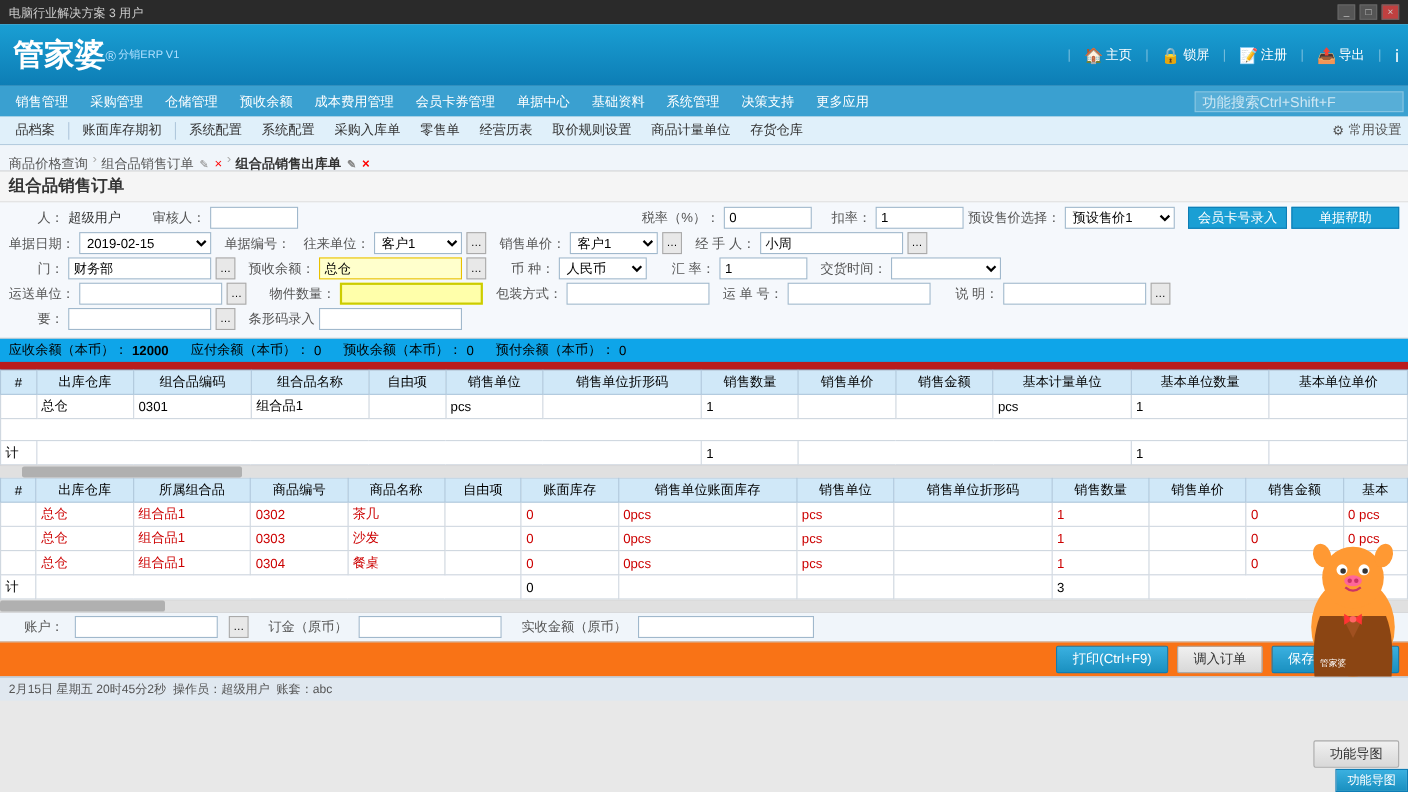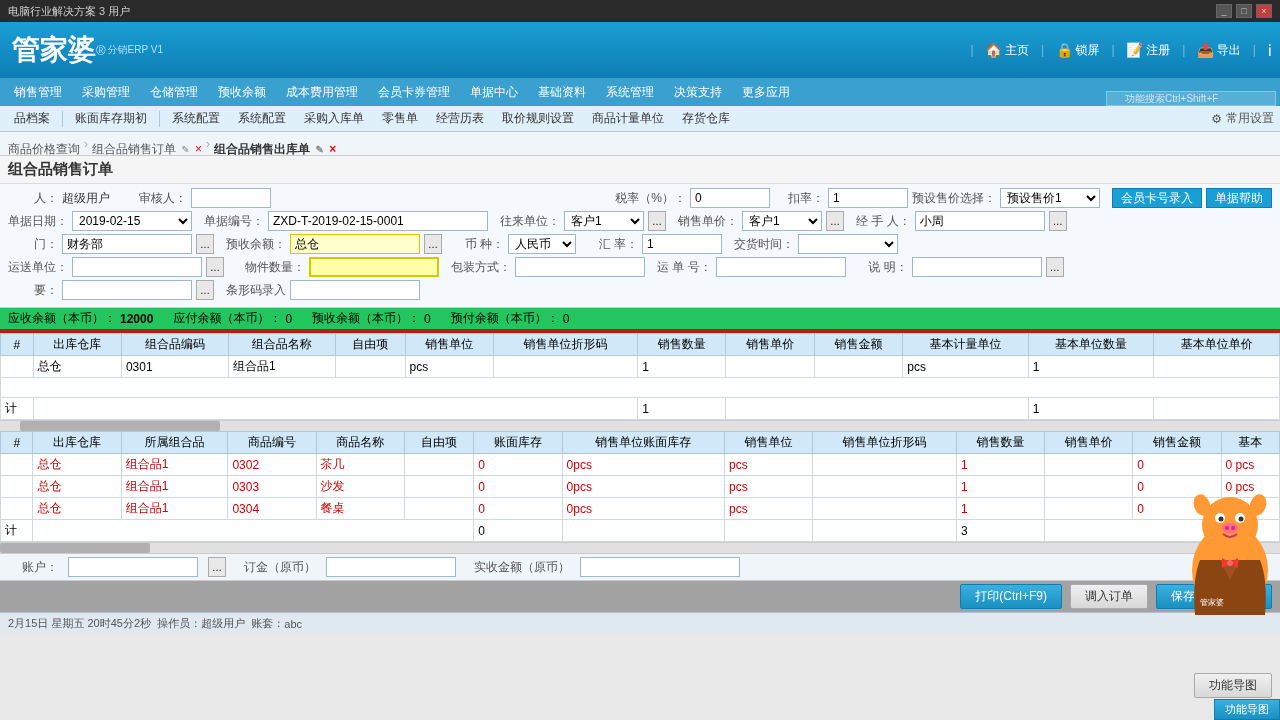--- a/index.html
+++ b/index.html
@@ -11,23 +11,23 @@
     .title-btn { width: 16px; height: 14px; border: 1px solid #666; background: #555; cursor: pointer; font-size: 9px; display: flex; align-items: center; justify-content: center; color: #ccc; }
 
     
     .app-header { background: linear-gradient(to bottom, #1a9fd4, #0d7db5); height: 56px; display: flex; align-items: center; padding: 0 12px; position: relative; }
     .app-logo { color: white; font-size: 28px; font-weight: bold; font-family: 'STKaiti', 'KaiTi', serif; }
     .app-subtitle { color: #b0e0ff; font-size: 10px; margin-left: 4px; }
     .header-right { position: absolute; right: 8px; top: 0; height: 56px; display: flex; align-items: center; gap: 12px; color: white; font-size: 12px; }
     .header-btn { color: white; cursor: pointer; display: flex; align-items: center; gap: 2px; }
 
     
-    .nav-bar { background: #3aa0d0; height: 28px; display: flex; align-items: flex-end; padding: 0 4px; }
+    .nav-bar { background: #3aa0d0; height: 28px; display: flex; align-items: center; padding: 0 4px; }
     .nav-item { color: white; padding: 2px 10px; cursor: pointer; font-size: 12px; height: 28px; display: flex; align-items: center; }
-    .nav-search { margin-left: auto; background: rgba(255,255,255,0.15); border: 1px solid rgba(255,255,255,0.3); color: white; padding: 1px 18px; font-size: 10px; }
+    .nav-search { margin-left: auto; background: rgba(255,255,255,0.15); border: 1px solid rgba(255,255,255,0.3); color: white; padding: 1px 6px; font-size: 13px; }
     .nav-search::placeholder { color: rgba(255,255,255,0.7); }
 
     
     .toolbar { background: #e0f0fa; height: 26px; display: flex; align-items: center; padding: 0 6px; border-bottom: 1px solid #b0c8dc; gap: 2px; }
     .toolbar-item { color: #333; padding: 2px 8px; cursor: pointer; font-size: 12px; border-radius: 2px; }
     .toolbar-sep { width: 1px; height: 16px; background: #b0c8dc; margin: 0 2px; }
     .toolbar-settings { margin-left: auto; display: flex; align-items: center; gap: 4px; color: #555; cursor: pointer; }
 
     
     .breadcrumb { background: #f0f5fa; height: 24px; display: flex; align-items: center; padding: 0 8px; border-bottom: 1px solid #ccc; gap: 4px; font-size: 12px; color: #555; }
@@ -46,36 +46,36 @@
     .form-input-sm { width: 80px; }
     .form-input-md { width: 130px; }
     .form-input-xl { width: 220px; }
     .form-input-highlight { background: #ffffcc; border: 1px solid #e8c000; }
     .form-btn { background: linear-gradient(to bottom, #f5f5f5, #e0e0e0); border: 1px solid #aaa; padding: 1px 4px; cursor: pointer; font-size: 12px; height: 20px; }
     .form-btn-blue { background: #1a9fd4; color: white; border: 1px solid #0d7db5; }
     .form-select { border: 1px solid #a0b8cc; padding: 1px 2px; background: white; font-size: 12px; height: 20px; }
     .ellipsis-btn { border: 1px solid #aaa; background: #e8e8e8; padding: 0 3px; cursor: pointer; font-size: 10px; height: 20px; }
     
     
-    .summary-row { background: #22c55e; padding: 2px 8px; display: flex; align-items: center; gap: 20px; border-bottom: 4px solid #b91c1c; font-size: 12px; }
+    .summary-row { background: #0ea5e9; padding: 2px 8px; display: flex; align-items: center; gap: 20px; border-bottom: 7px solid #b91c1c; font-size: 12px; }
     .summary-item { display: flex; align-items: center; gap: 4px; }
 
     
     .table-container { overflow-x: auto; }
     table { border-collapse: collapse; width: 100%; font-size: 12px; }
     table th { background: #d0e8f8; border: 1px solid #b0c8dc; padding: 2px 4px; white-space: nowrap; font-weight: normal; text-align: center; }
     table td { border: 1px solid #d0d8e0; padding: 2px 4px; white-space: nowrap; background: white; }
     
     
     .h-scroll { height: 10px; background: #e0e0e0; position: relative; margin: 0; }
     .h-scroll-thumb { height: 10px; background: #b0b0b0; width: 200px; position: absolute; left: 20px; border-radius: 2px; }
 
     
     .bottom-form { background: #f0f5fa; padding: 3px 8px; display: flex; align-items: center; gap: 10px; border-top: 1px solid #ccc; }
-    .bottom-actions { background: #a3a3a3; padding: 3px 8px; display: flex; align-items: center; justify-content: flex-end; gap: 8px; border-top: 1px solid #ccc; }
+    .bottom-actions { background: #f97316; padding: 3px 8px; display: flex; align-items: center; justify-content: flex-end; gap: 8px; border-top: 1px solid #ccc; }
     .action-btn { background: linear-gradient(to bottom, #3ab0e0, #1a90c0); color: white; border: 1px solid #0d7db5; padding: 3px 14px; cursor: pointer; font-size: 12px; border-radius: 2px; }
     .action-btn-gray { background: linear-gradient(to bottom, #f0f0f0, #d8d8d8); color: #333; border: 1px solid #aaa; }
 
     
     .status-bar { background: #e0e8f0; height: 22px; display: flex; align-items: center; padding: 0 8px; border-top: 1px solid #b0c0d0; font-size: 11px; color: #555; }
 
     
     .mascot { position: absolute; right: 10px; bottom: 120px; width: 90px; height: 120px; z-index: 10; }
   </style>
 </head>
@@ -186,30 +186,29 @@
     <span style="flex:1;"></span>
     <span class="form-label">税率（%）：</span>
     <input class="form-input form-input-sm" type="text" value="0" style="">
     <span class="form-label">扣率：</span>
     <input class="form-input form-input-sm" type="text" value="1" style="">
     <span class="form-label">预设售价选择：</span>
     <select class="form-select" style="width:100px;">
       <option>预设售价1</option>
     </select>
     <button class="form-btn form-btn-blue" style="margin-left:8px;padding:1px 8px;">会员卡号录入</button>
-    <button class="form-btn form-btn-blue" style="padding:1px 8px;">单据帮助</button>
+    <button class="form-btn form-btn-blue" style="padding:1px 24px;">单据帮助</button>
   </div>
 
   <div class="form-row">
     <span class="form-label">单据日期：</span>
     <select class="form-select" style="width:120px;">
       <option>2019-02-15</option>
     </select>
     <span class="form-label" style="margin-left:8px;">单据编号：</span>
-    <input class="form-input form-input-xl" type="text" value="ZXD-T-2019-02-15-0001" style="">
     <span class="form-label" style="margin-left:8px;">往来单位：</span>
     <select class="form-select" style="width:80px;">
       <option>客户1</option>
     </select>
     <button class="ellipsis-btn">…</button>
     <span class="form-label" style="margin-left:8px;">销售单价：</span>
     <select class="form-select" style="width:80px;">
       <option>客户1</option>
     </select>
     <button class="ellipsis-btn">…</button>
@@ -218,22 +217,22 @@
     <button class="ellipsis-btn">…</button>
   </div>
 
   <div class="form-row">
     <span class="form-label">门：</span>
     <input class="form-input form-input-md" type="text" value="财务部" style="">
     <button class="ellipsis-btn">…</button>
     <span class="form-label" style="margin-left:8px;">预收余额：</span>
     <input class="form-input form-input-highlight form-input-md" type="text" value="总仓" style="">
     <button class="ellipsis-btn">…</button>
-    <span class="form-label" style="margin-left:8px;font-family:Liberation Serif, serif;">币 种：</span>
-    <select class="form-select" style="width:68px;">
+    <span class="form-label" style="margin-left:8px;">币 种：</span>
+    <select class="form-select" style="width:80px;">
       <option>人民币</option>
     </select>
     <span class="form-label" style="margin-left:8px;">汇 率：</span>
     <input class="form-input form-input-sm" type="text" value="1" style="">
     <span class="form-label" style="margin-left:8px;">交货时间：</span>
     <select class="form-select" style="width:100px;"></select>
   </div>
 
   <div class="form-row">
     <span class="form-label">运送单位：</span>

